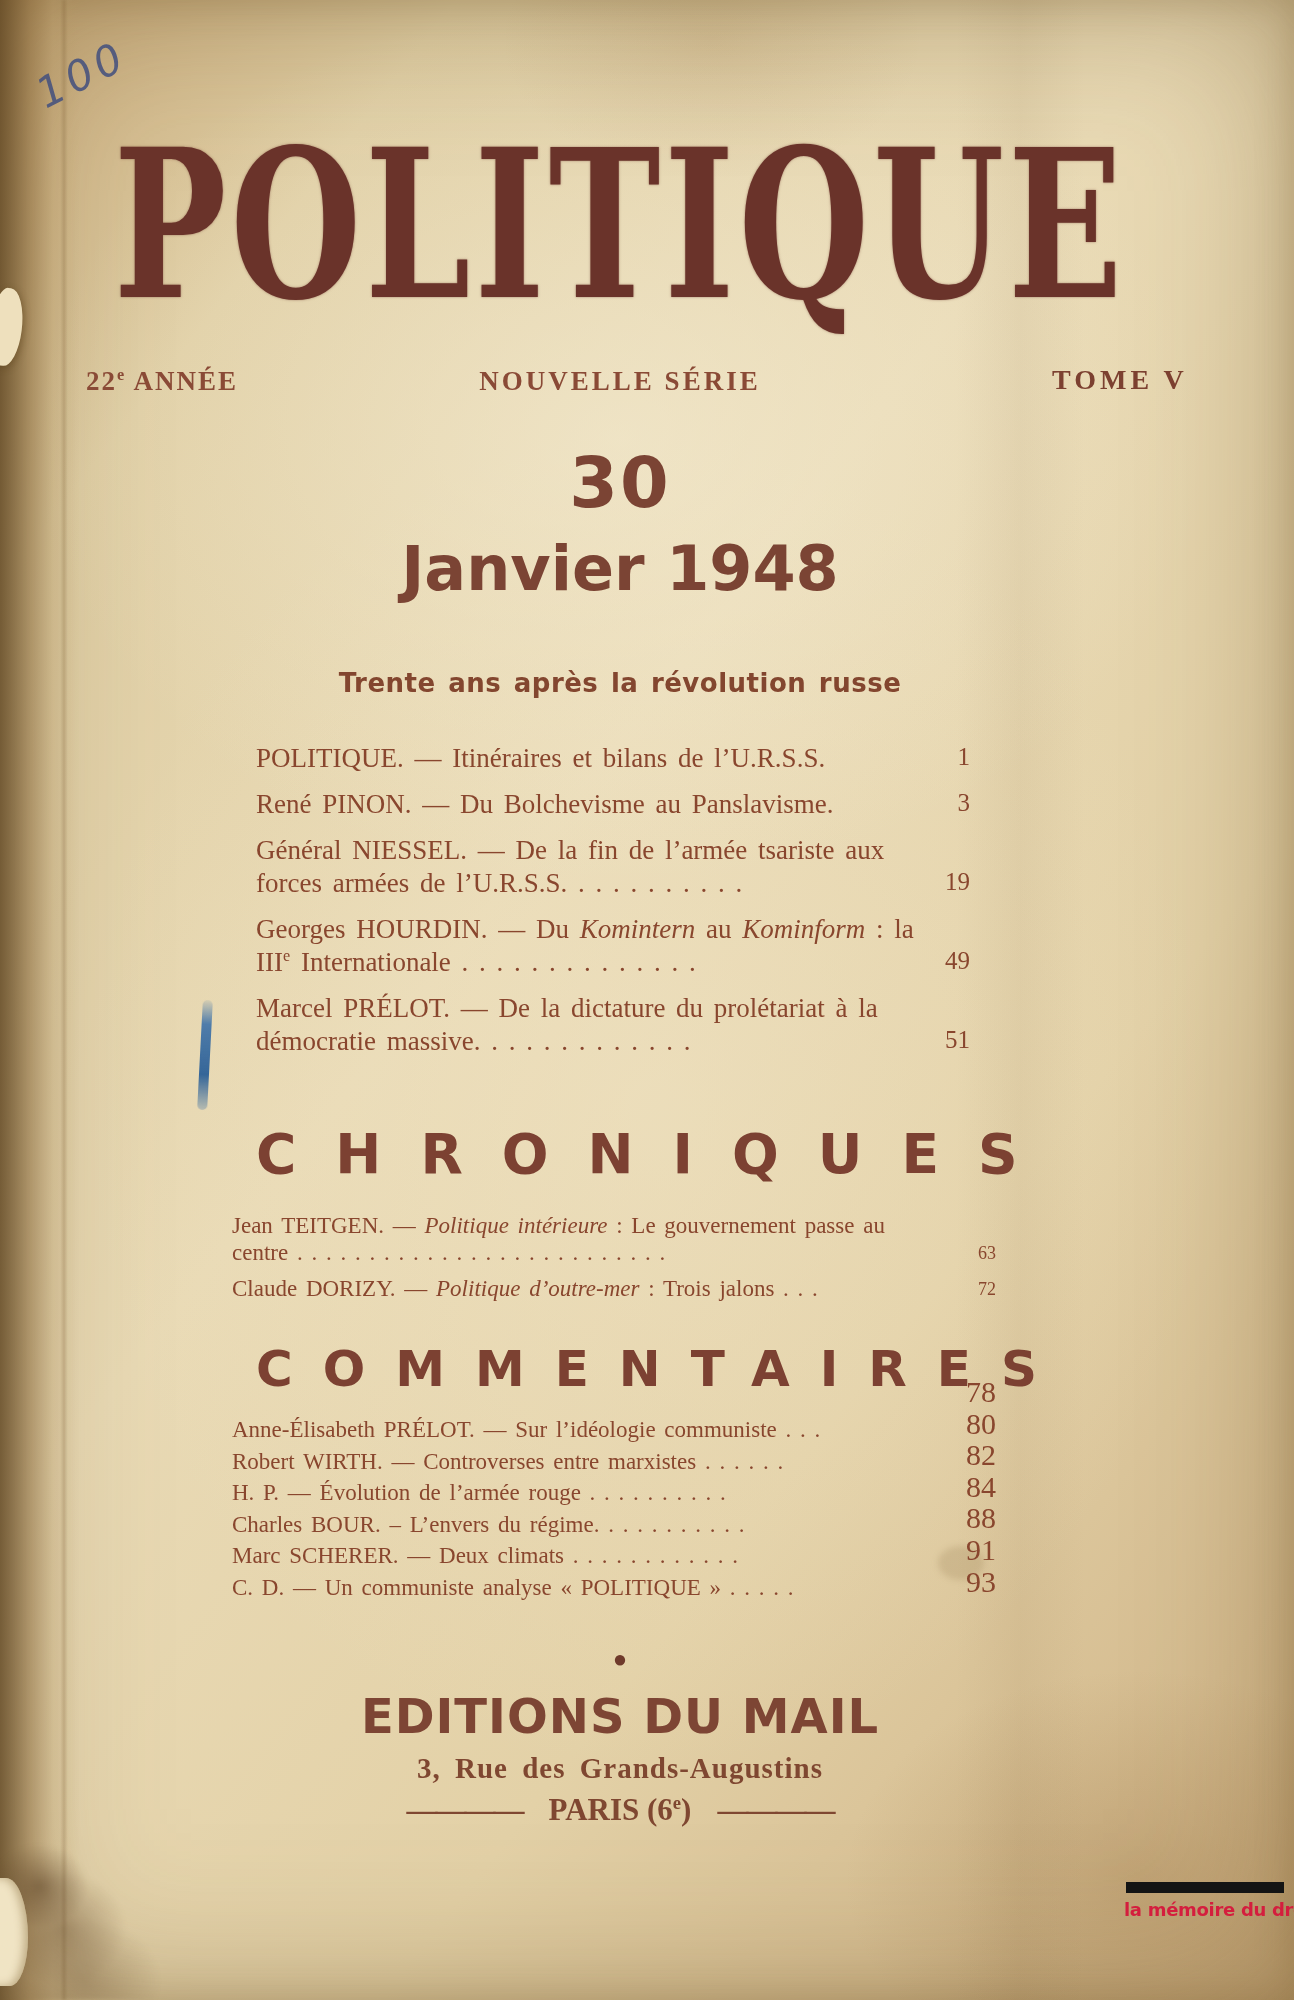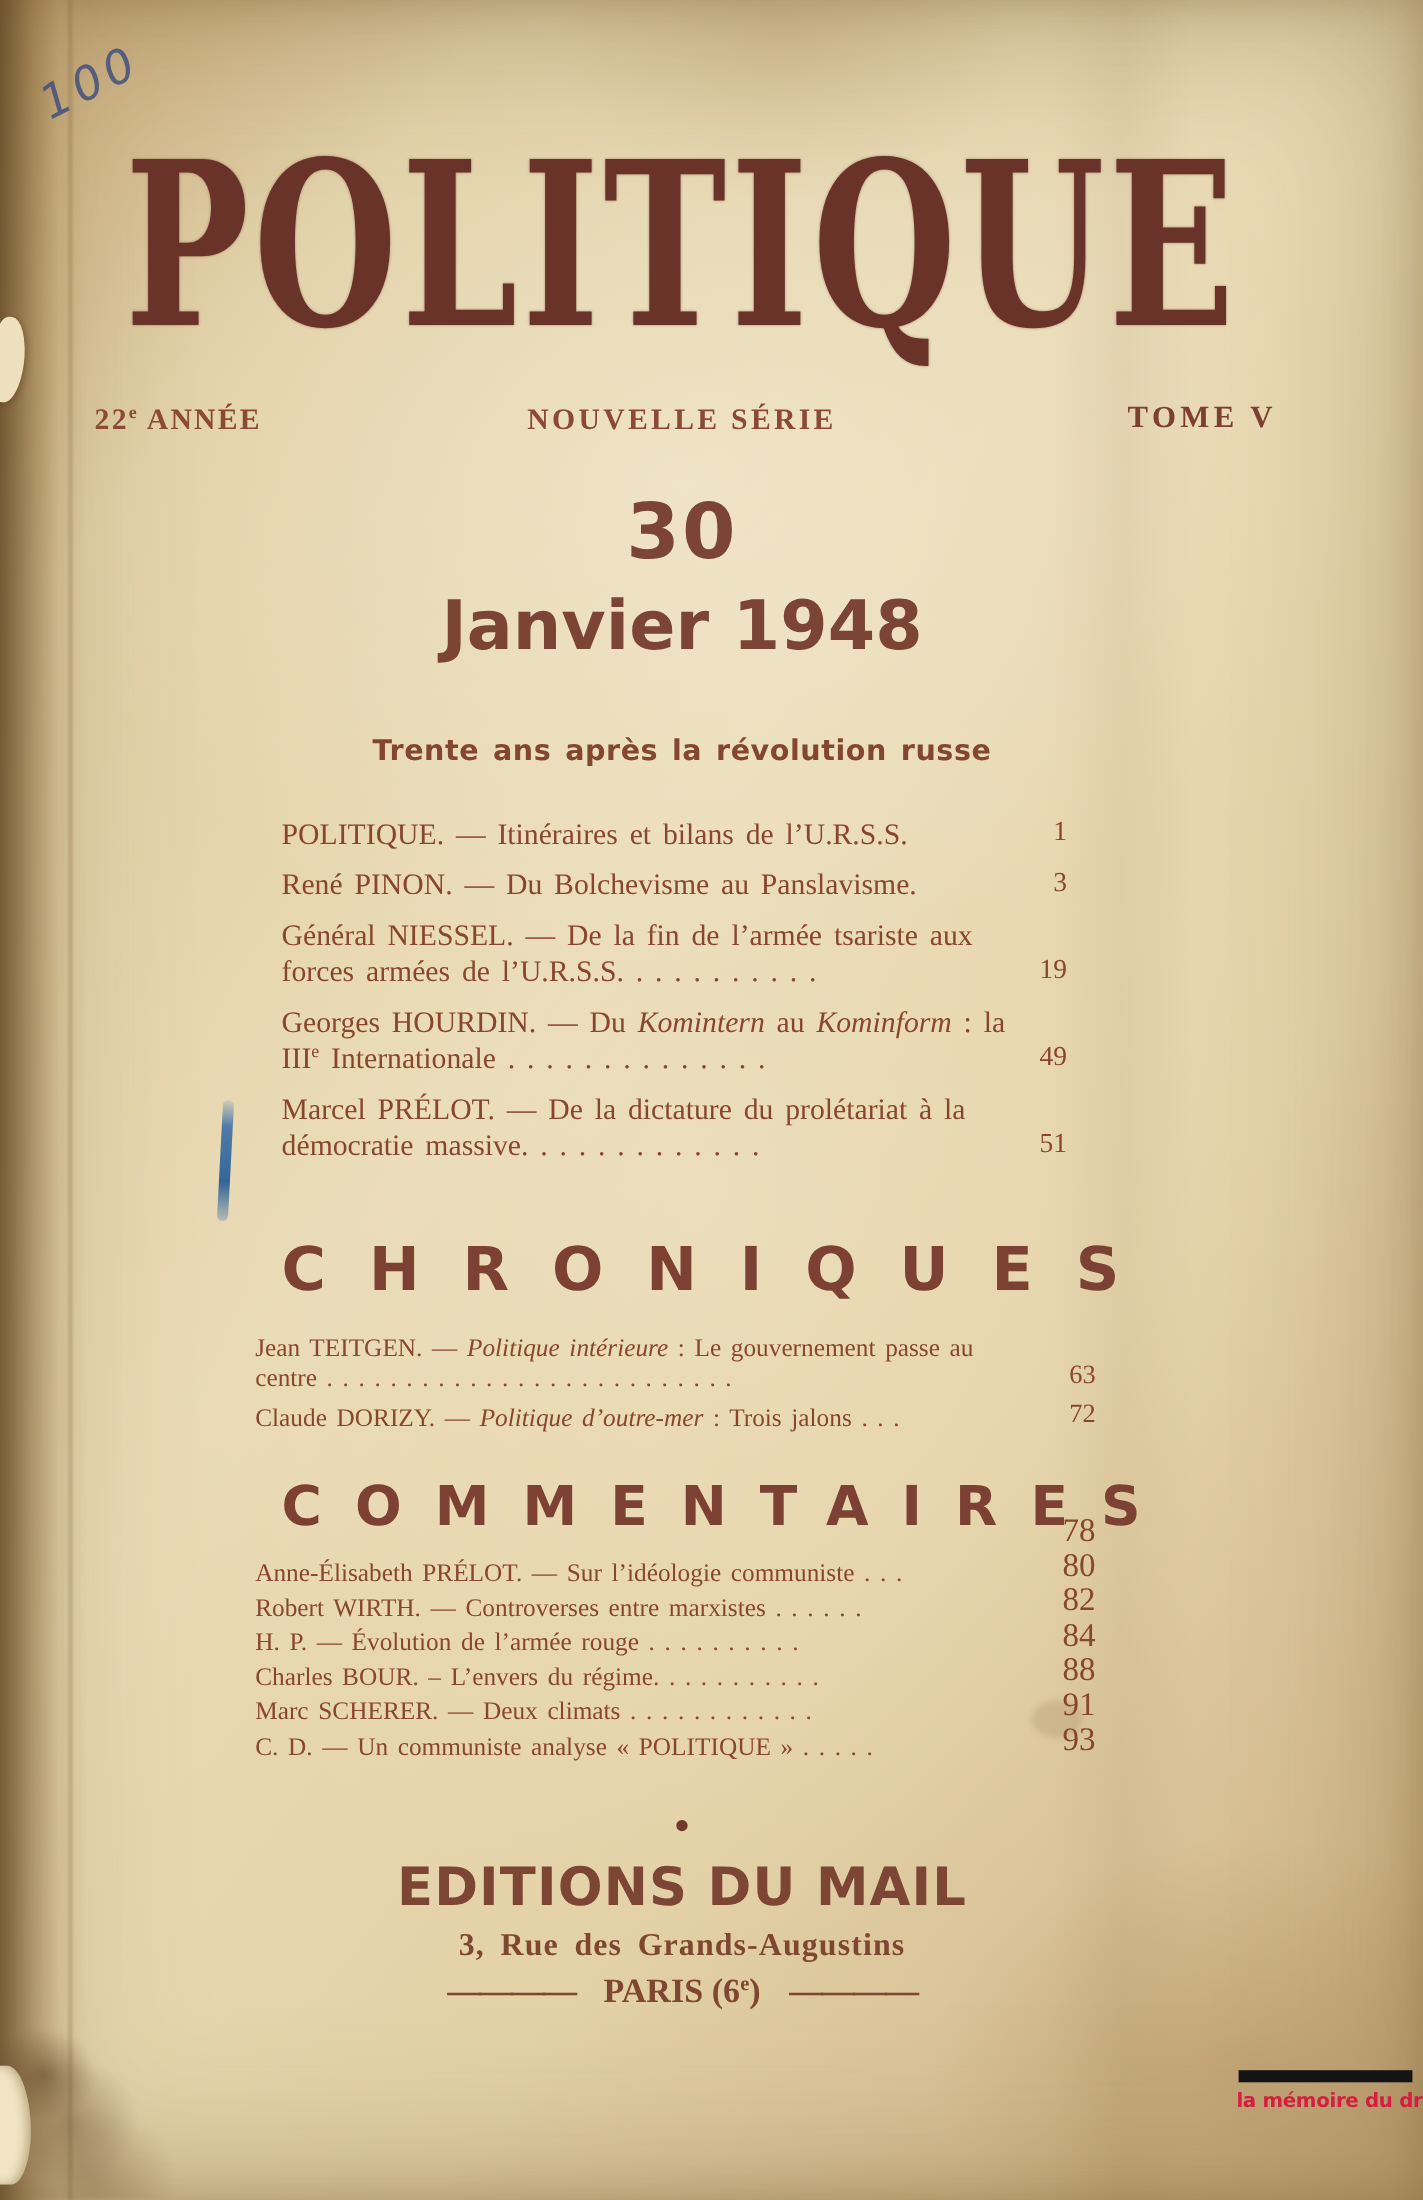--- a/index.html
+++ b/index.html
@@ -46,38 +46,38 @@
 
   
   .col{position:absolute;left:0;width:1240px;}
   .ttl{top:120px;text-align:center;font-family:"DejaVu Serif",serif;font-weight:bold;
     font-size:150px;line-height:1;color:#6a332a;letter-spacing:4px;
     transform:scaleY(1.38);transform-origin:top center;
     text-shadow:0 0 2px rgba(106,51,42,.55);}
   .masthead{top:366px;font:bold 27px "Liberation Serif",serif;color:#8a4a36;letter-spacing:3px;}
   .annee{position:absolute;left:86px;top:366px;font:bold 27px "Liberation Serif",serif;color:#8a4a36;letter-spacing:2px;}
   .serie{text-align:center;}
-  .tome{position:absolute;left:1025px;top:364px;font:bold 28px "Liberation Serif",serif;color:#7c4030;letter-spacing:4px;}
+  .tome{position:absolute;left:1052px;top:364px;font:bold 28px "Liberation Serif",serif;color:#7c4030;letter-spacing:4px;}
   sup{font-size:.6em;}
 
   .issue-no{top:442px;text-align:center;font:bold 70px "DejaVu Sans",sans-serif;color:#7b4434;letter-spacing:2px;}
   .issue-date{top:532px;text-align:center;font:bold 62px "DejaVu Sans",sans-serif;color:#7b4434;}
   .issue-theme{top:668px;text-align:center;font:bold 26px "DejaVu Sans",sans-serif;color:#83462f;word-spacing:3px;letter-spacing:.5px;}
 
   .toc{position:absolute;left:256px;top:742px;width:714px;font-size:27px;color:#89462e;
     line-height:1.22;word-spacing:4px;}
   .toc-row{position:relative;margin-bottom:13px;padding-right:56px;}
   .toc-row .page{position:absolute;right:0;bottom:2px;font-size:25px;}
 
   .h-chron{position:absolute;left:256px;top:1122px;font:bold 55px "DejaVu Sans",sans-serif;
     color:#7c4132;letter-spacing:39px;white-space:nowrap;}
   .chron-list{position:absolute;left:232px;top:1212px;width:764px;font-size:23px;color:#89462e;
     line-height:1.18;word-spacing:3px;}
   .chron-list .toc-row{margin-bottom:9px;padding-right:58px;}
-  .chron-list .page{font-size:24px;}
+  .chron-list .page{font-size:18px;}
 
   .h-comm{position:absolute;left:256px;top:1340px;font:bold 50px "DejaVu Sans",sans-serif;
     color:#7c4132;letter-spacing:30px;white-space:nowrap;}
   .comm-list{position:absolute;left:232px;top:1412px;width:764px;font-size:23px;color:#89462e;
     line-height:1.2;word-spacing:3px;}
   .comm-list .toc-row{margin-bottom:4px;padding-right:58px;}
   .comm-list .page{font-size:30px;}
 
   .bullet{top:1646px;text-align:center;font-size:24px;color:#6f3a2b;}
 

